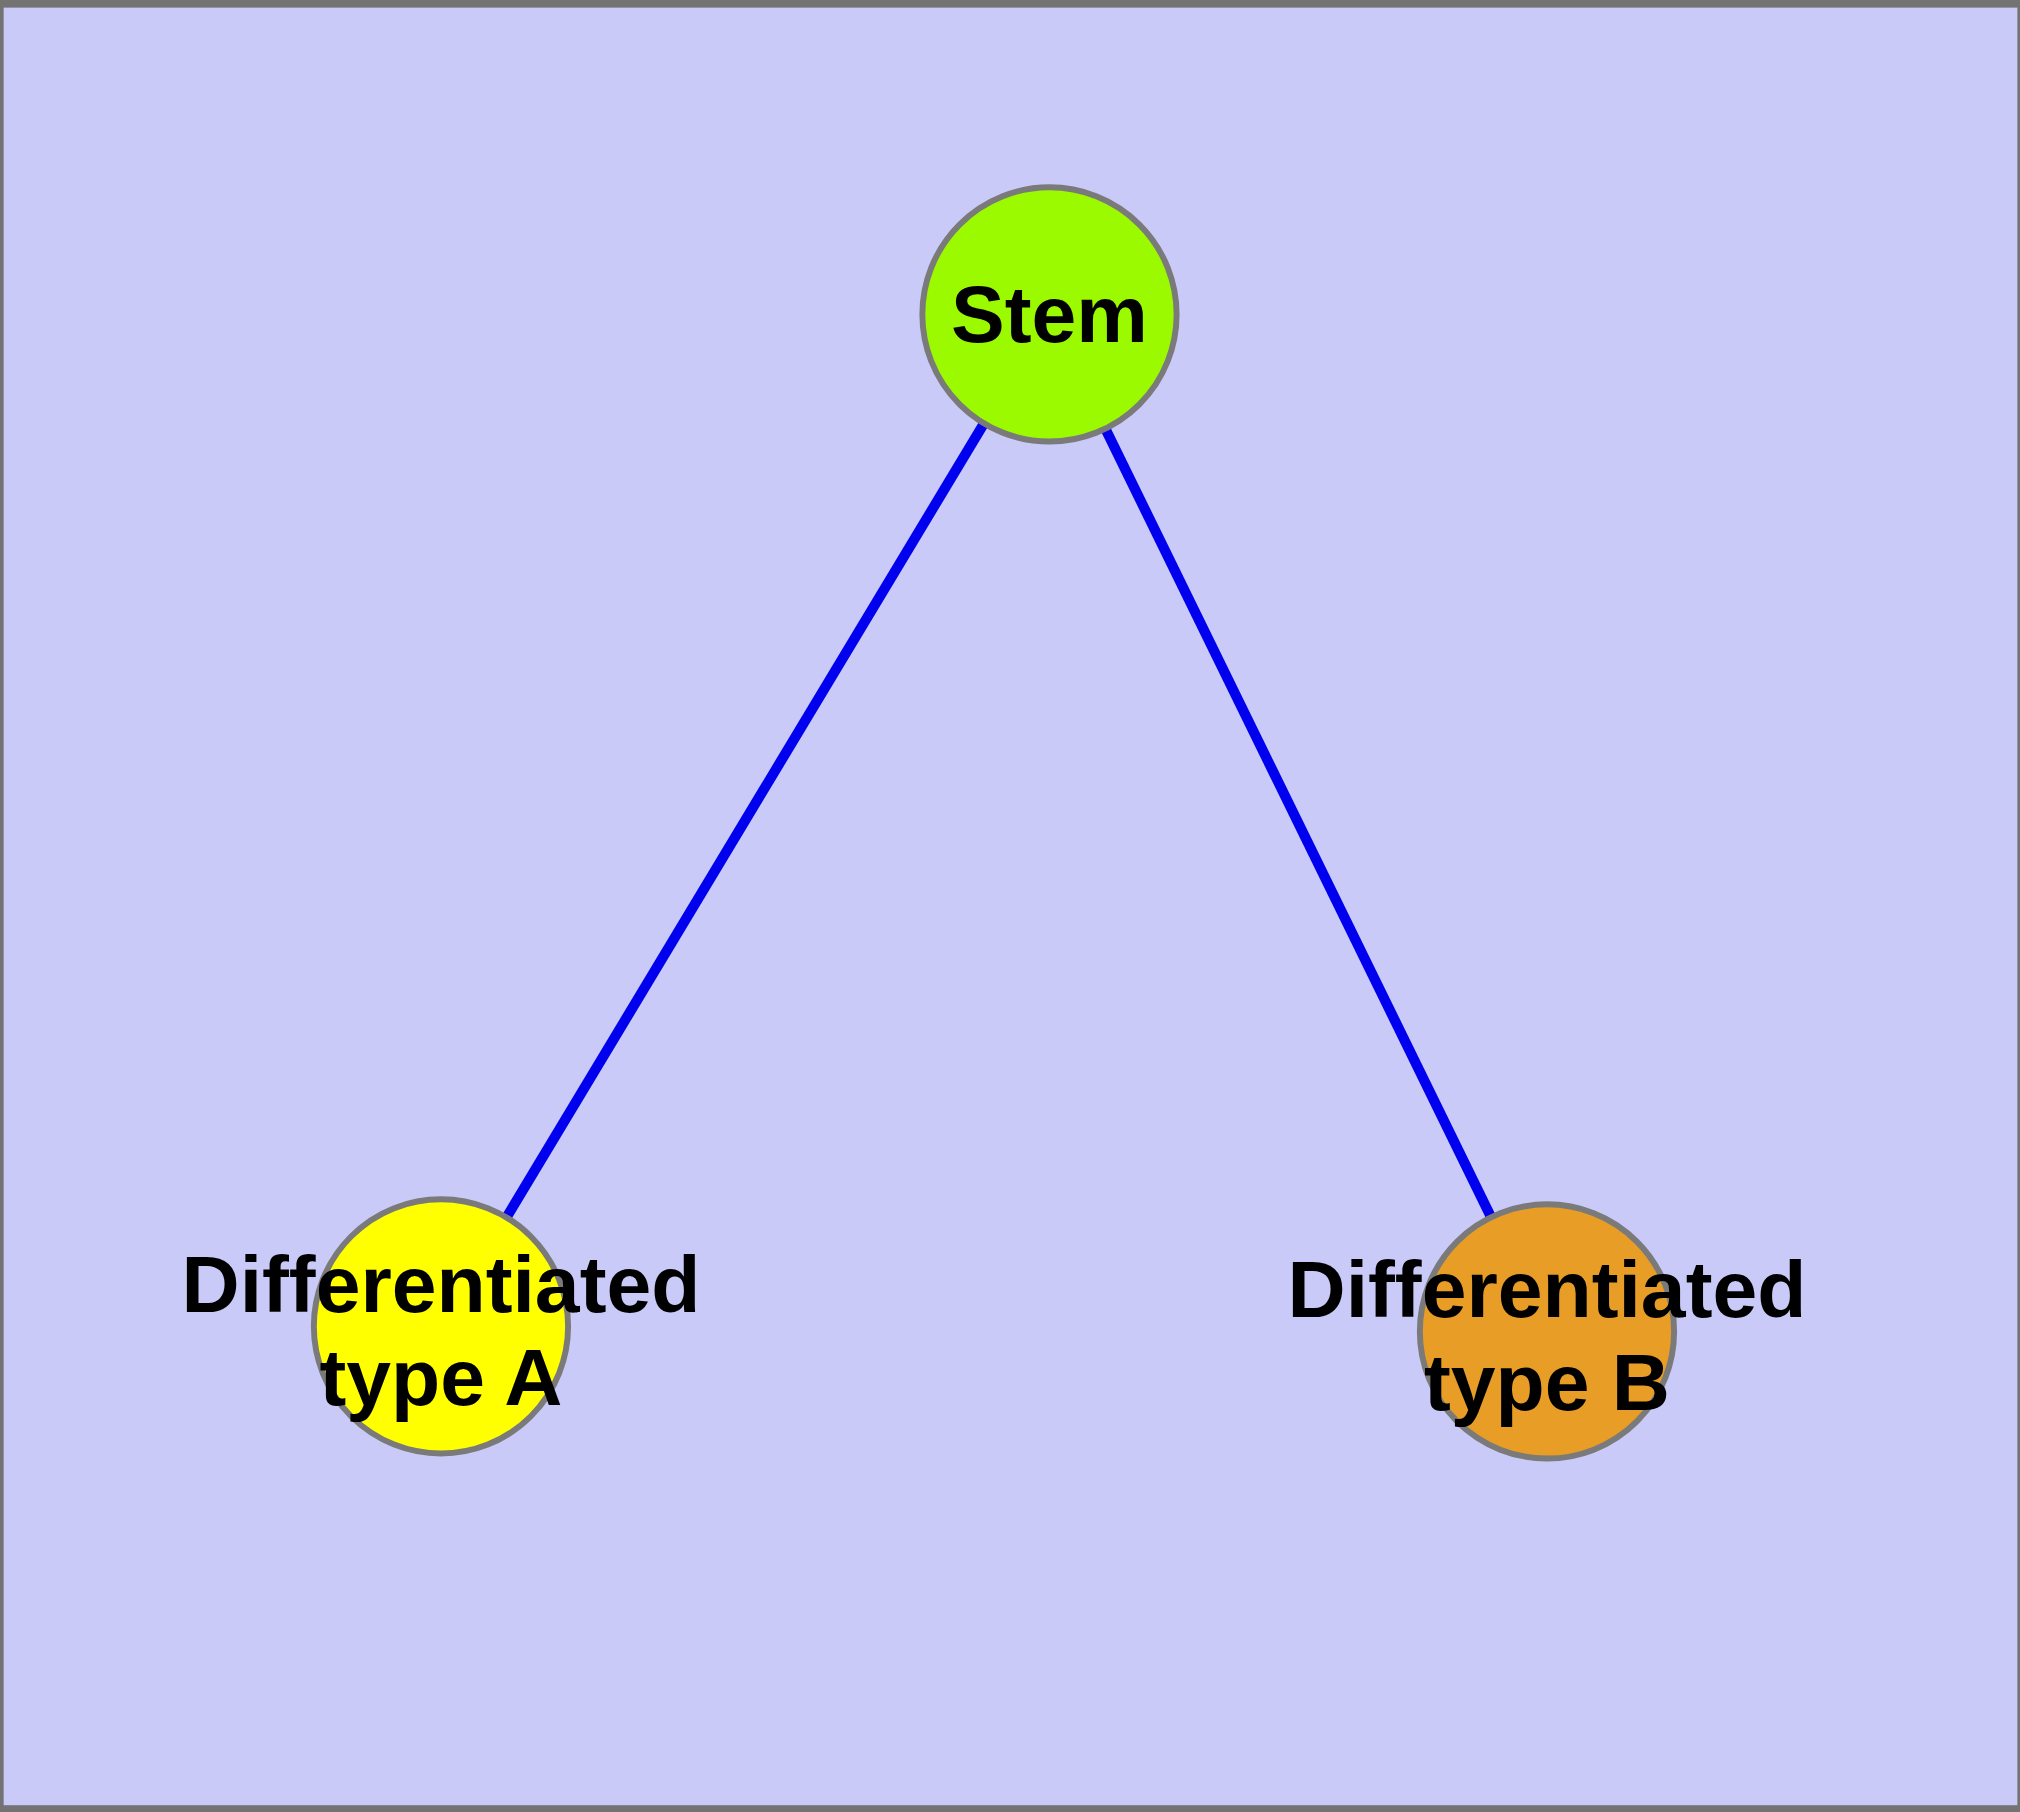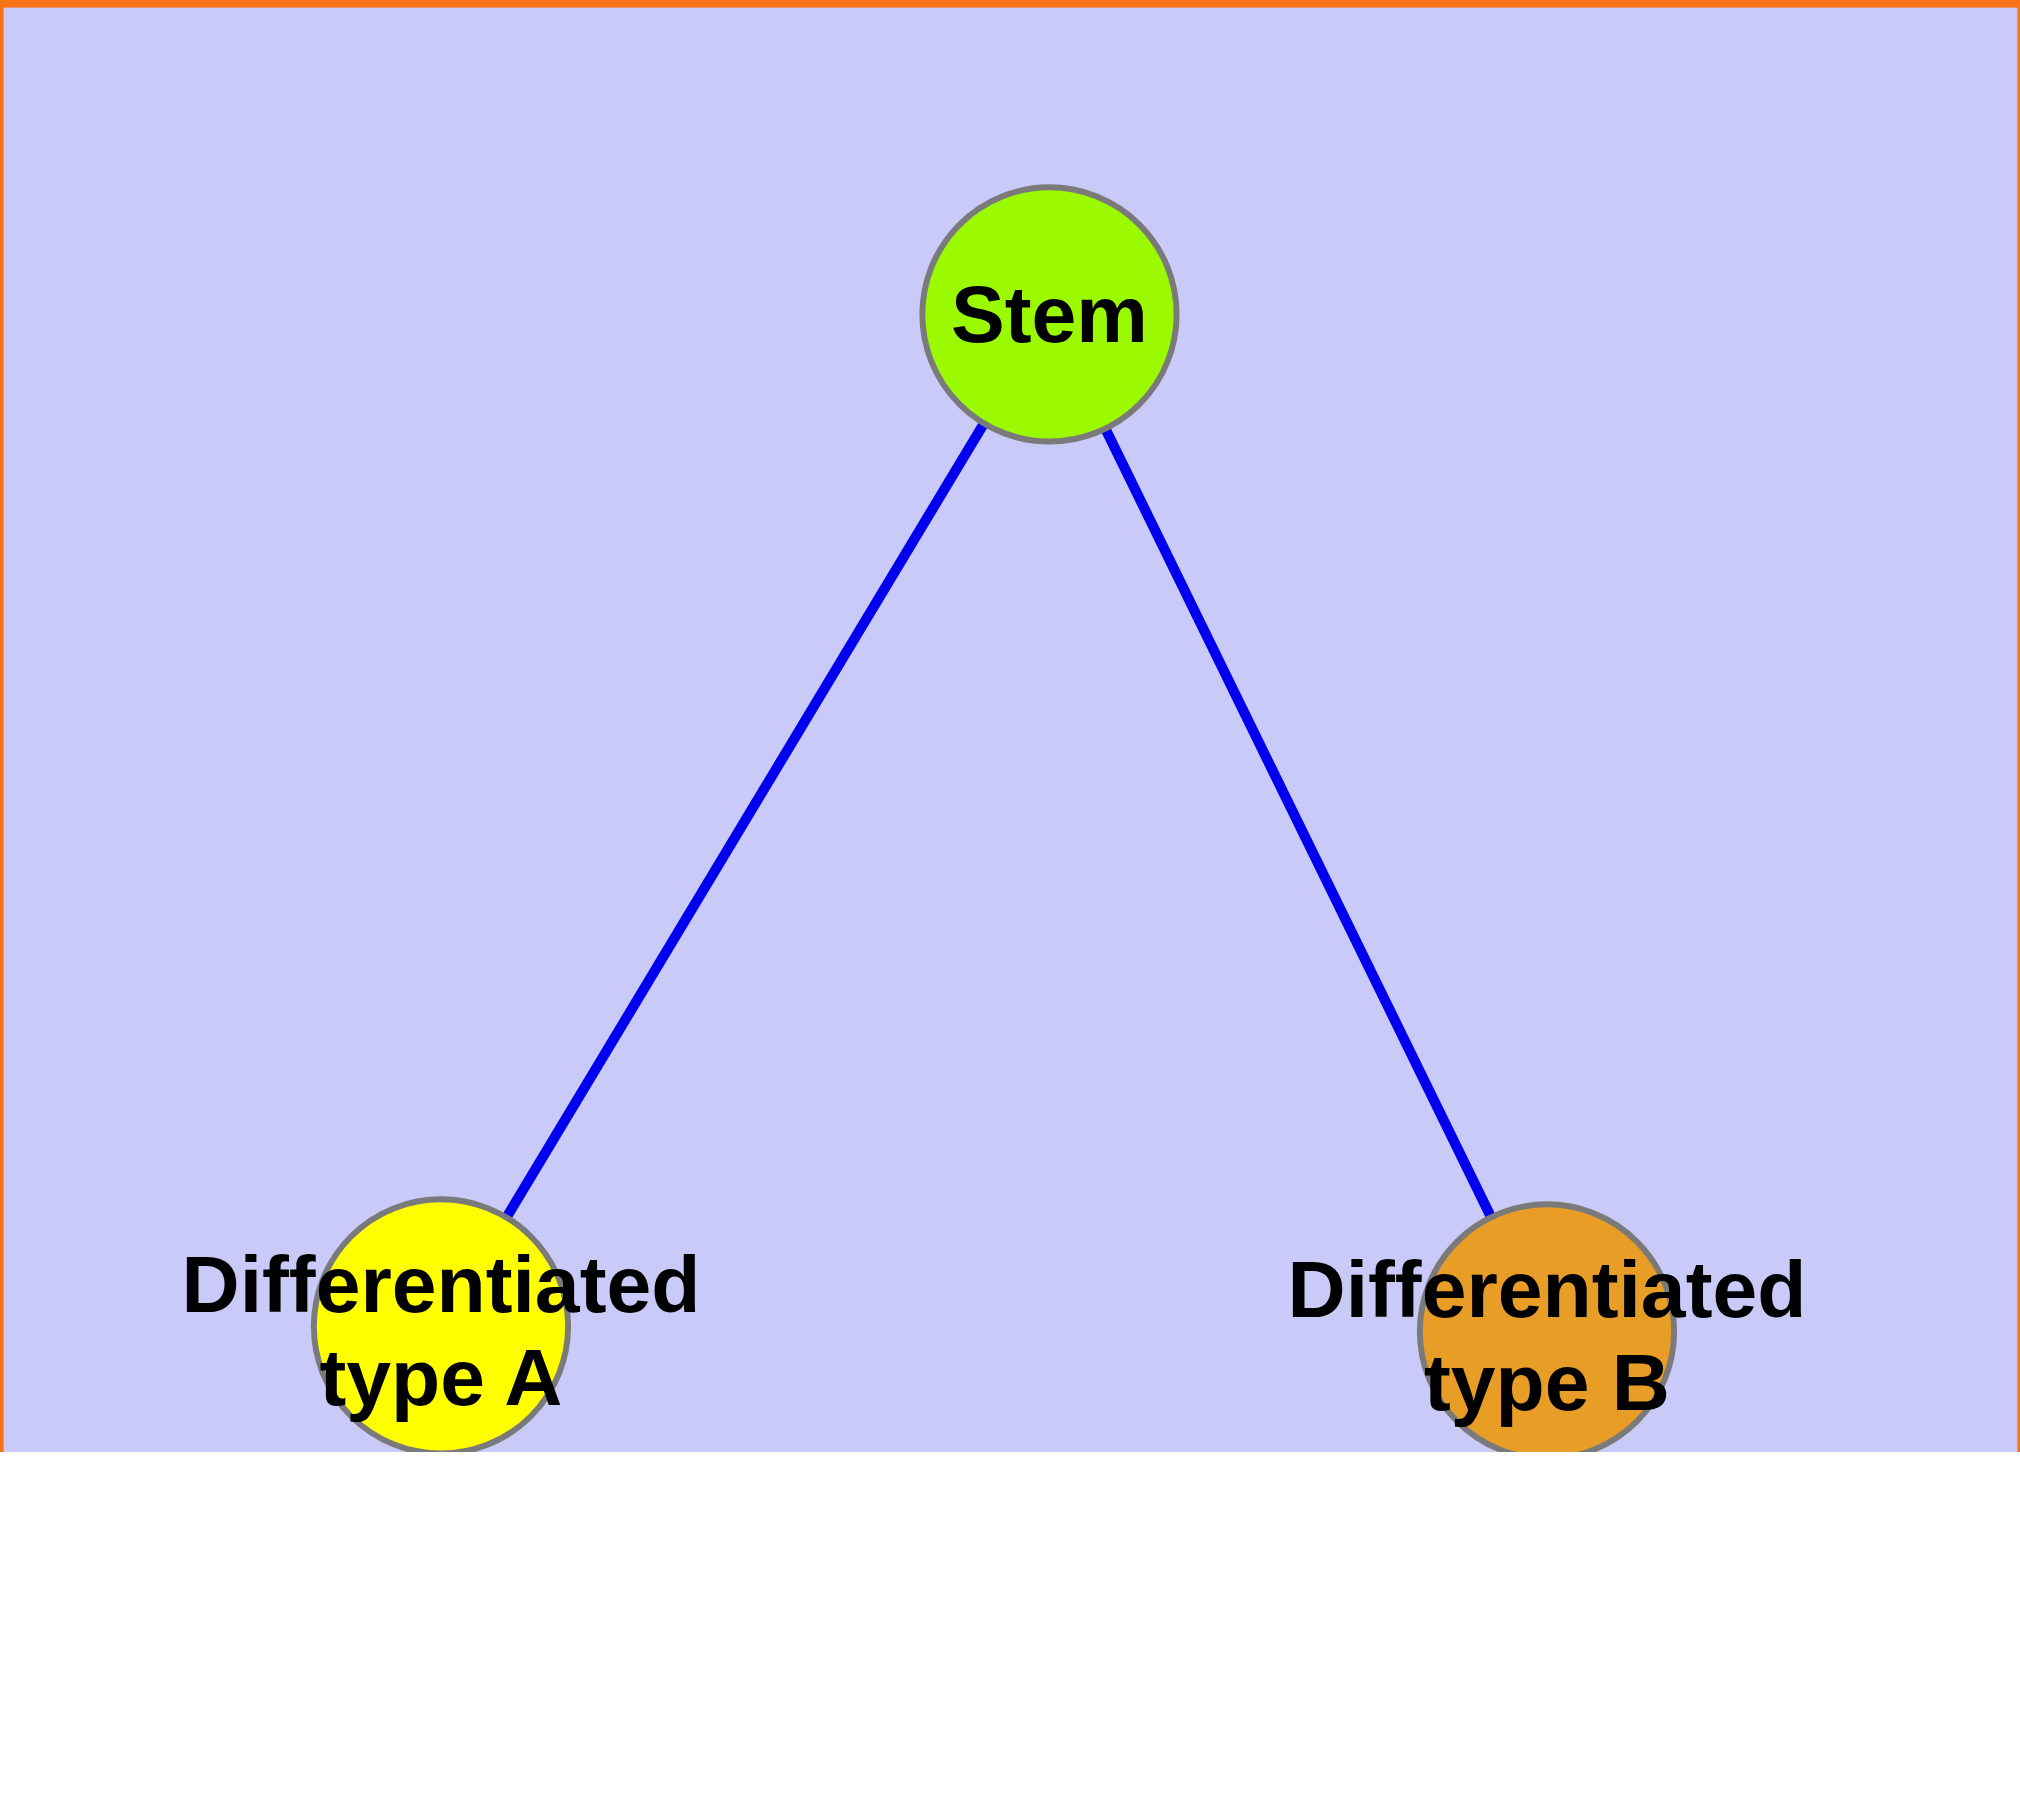--- a/index.html
+++ b/index.html
@@ -3,22 +3,22 @@
 <meta charset="utf-8">
 <style>
   html, body {
     margin: 0;
     padding: 0;
     background: #FFFFFF;
   }
   .stage {
     position: relative;
     width: 2021px;
-    height: 1452px;
-    background: #f97316;
+    height: 1812px;
+    background: #737373;
     font-family: "Liberation Sans", sans-serif;
     overflow: hidden;
   }
   .stage svg {
     display: block;
   }
   .edge {
     stroke-width: 12;
     fill: none;
     stroke-linecap: butt;

